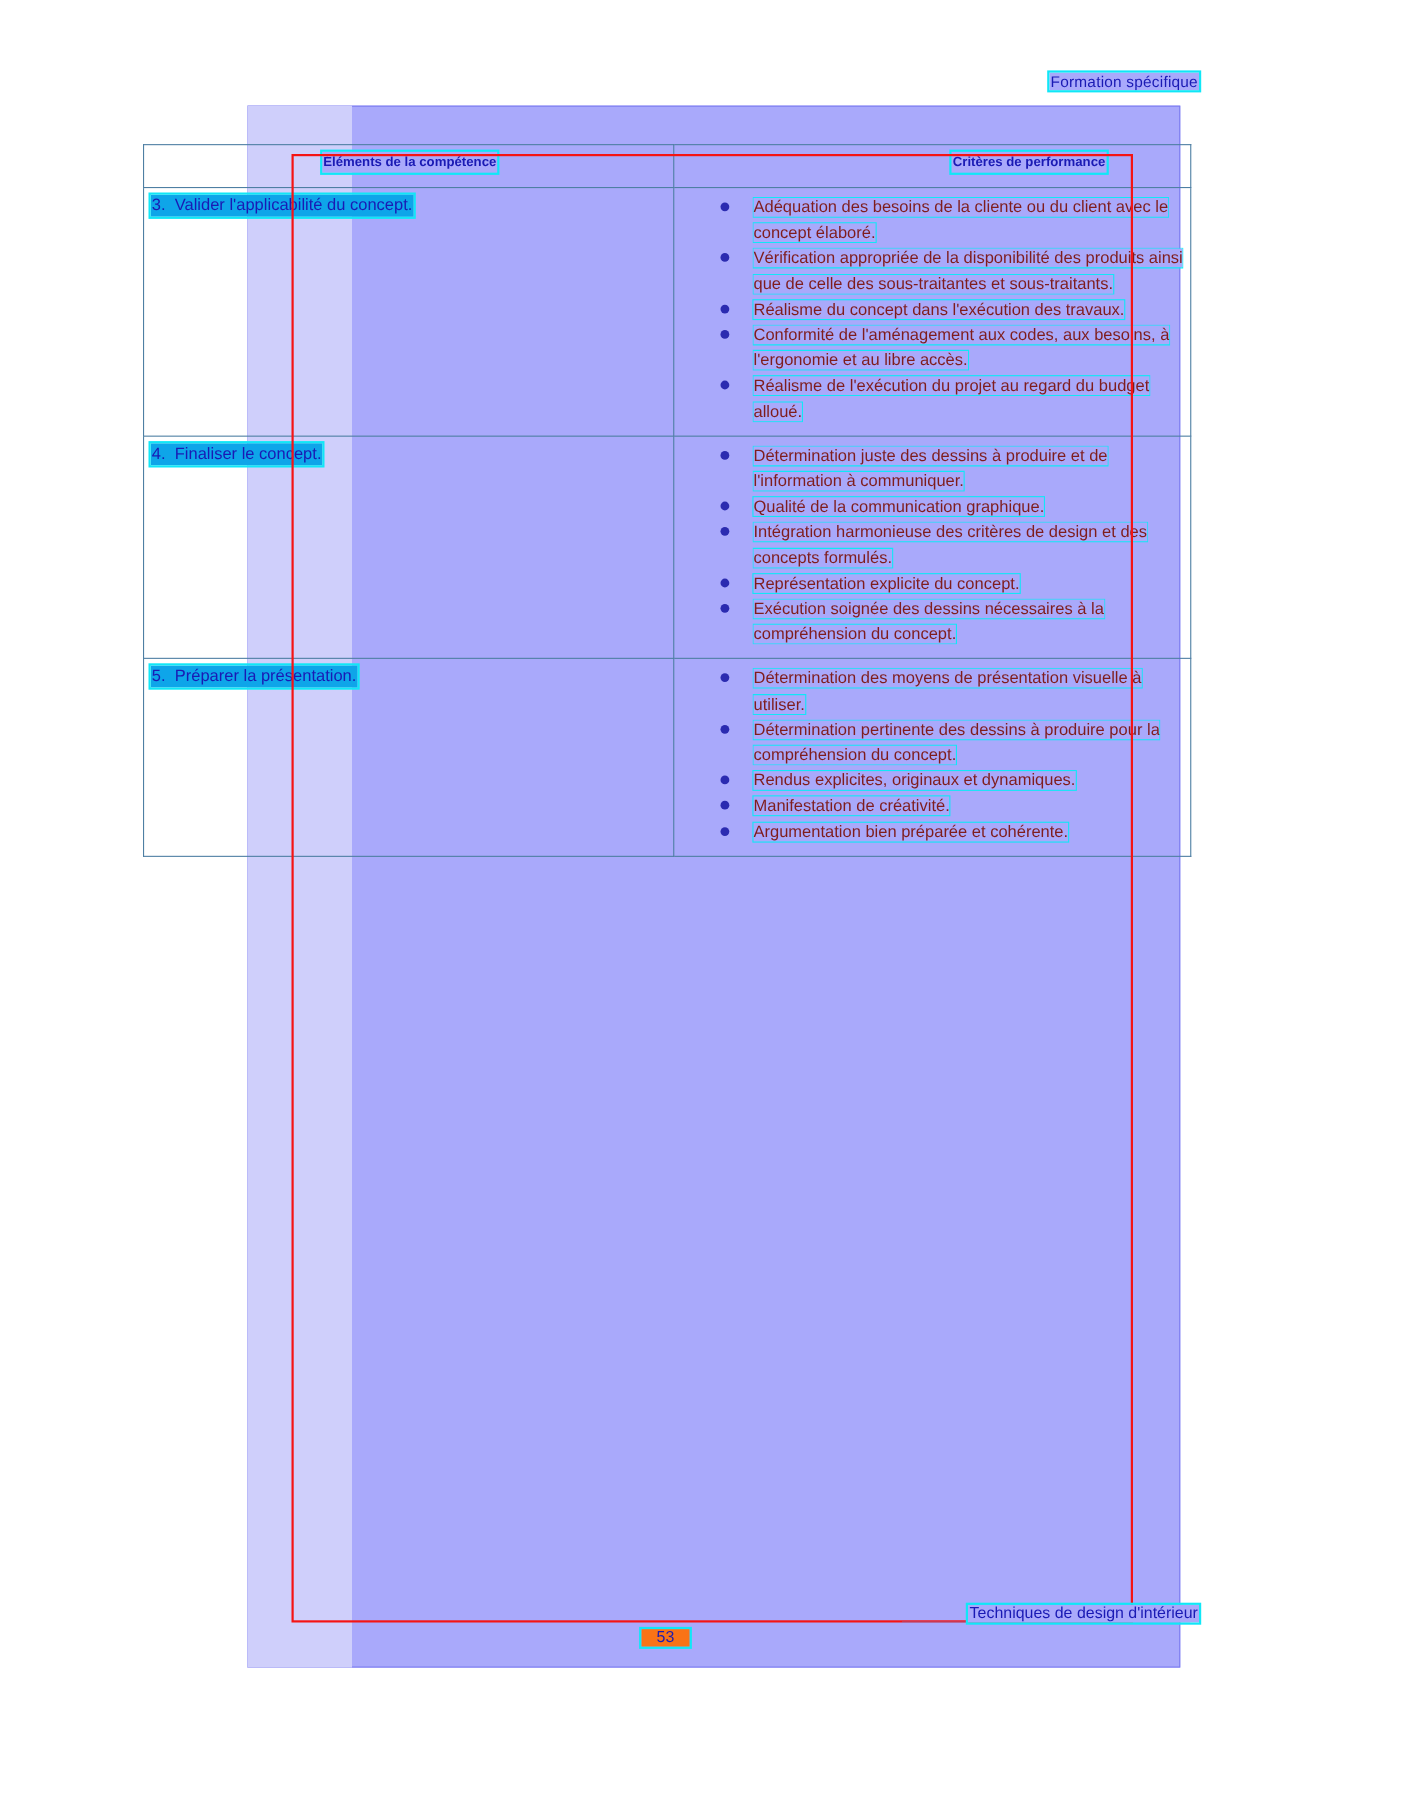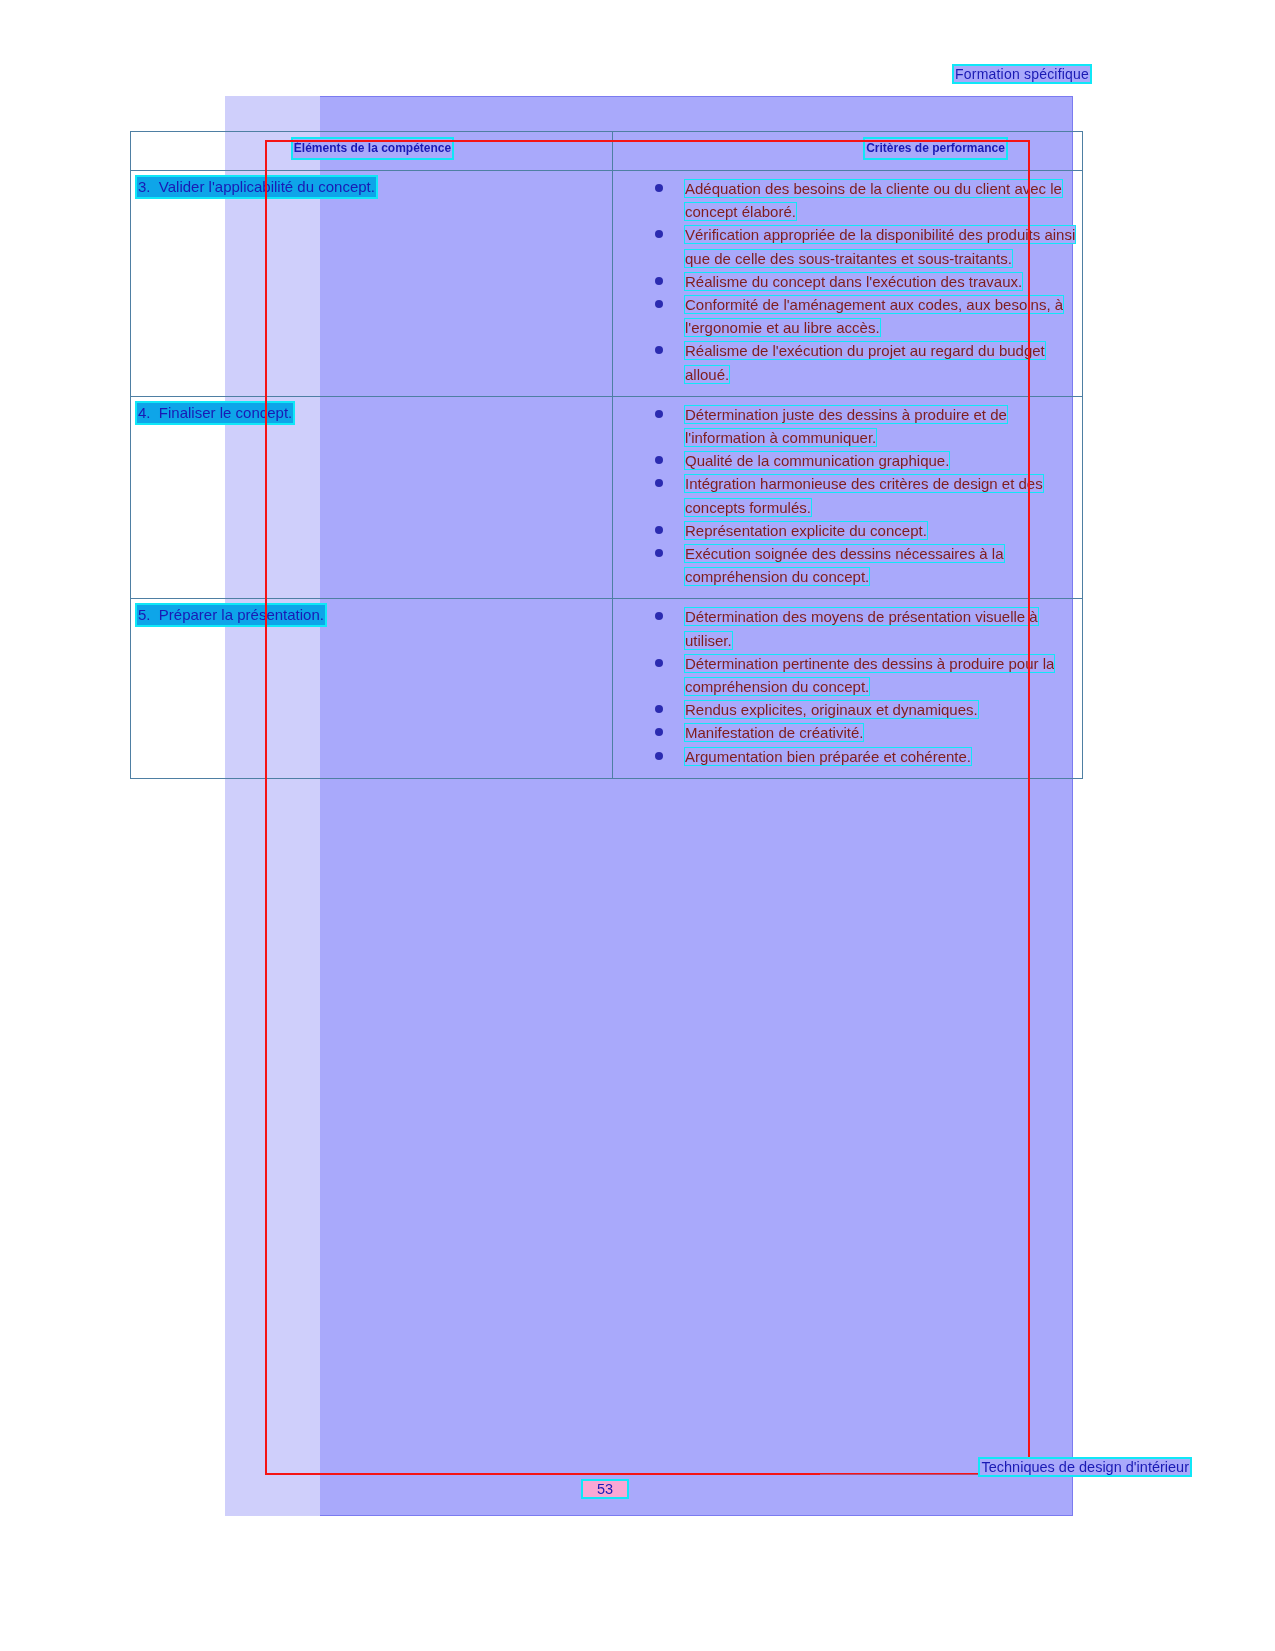--- a/index.html
+++ b/index.html
@@ -100,32 +100,32 @@
   ul.crit li .txt{
     background:#a9a9fb;
     outline:1px solid #10e7f7;
     display:inline;
     box-decoration-break:clone;
     -webkit-box-decoration-break:clone;
   }
 
   
   #footer-right{
-    position:absolute;left:0;top:1459px;width:1190px;
+    position:absolute;left:0;top:1459px;width:1090px;
     text-align:right;font-size:14.5px;
   }
   #footer-right .hl{
     background:#a9a9fb;outline:2px solid #10e7f7;padding:0 1px;color:#1a1ab4;
   }
   #footer-page{
     position:absolute;left:0;top:1481px;width:1210px;text-align:center;
     font-size:14.5px;
   }
   #footer-page .hl{
-    background:#f9a8d4;outline:2px solid #10e7f7;padding:0 14px;color:#1a1ab4;
+    background:#f97316;outline:2px solid #10e7f7;padding:0 14px;color:#1a1ab4;
   }
   
   #footer-rule{
     position:absolute;left:820px;top:1474px;width:262px;height:1px;
     background:#7b7bc8;opacity:.55;
   }
 </style>
 </head>
 <body>
 

